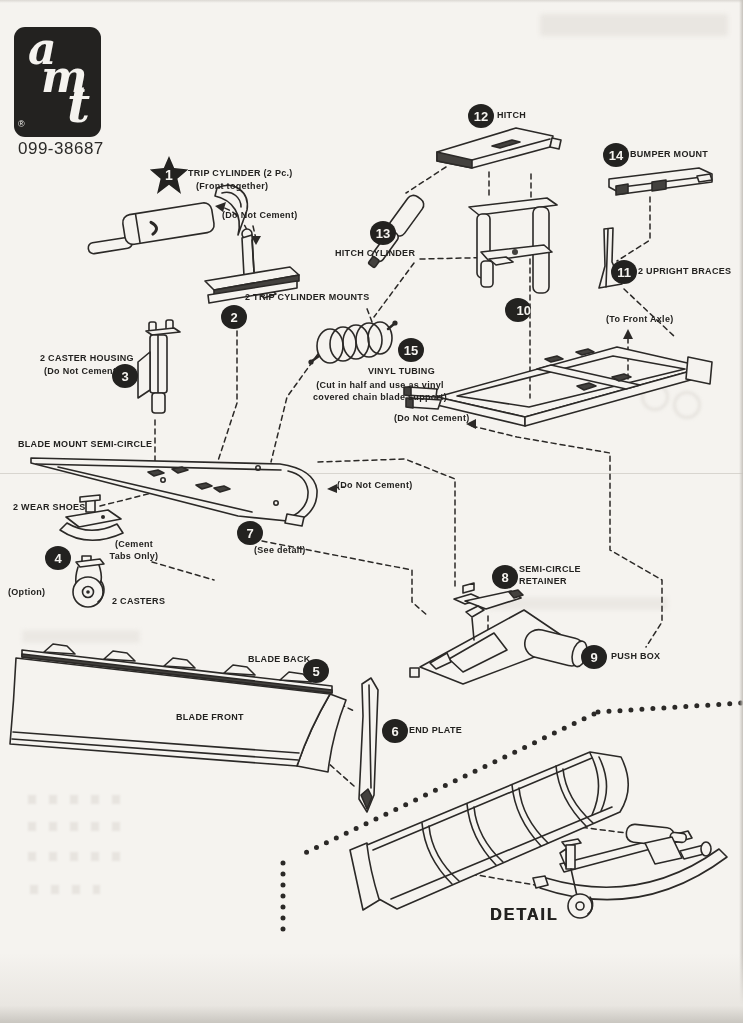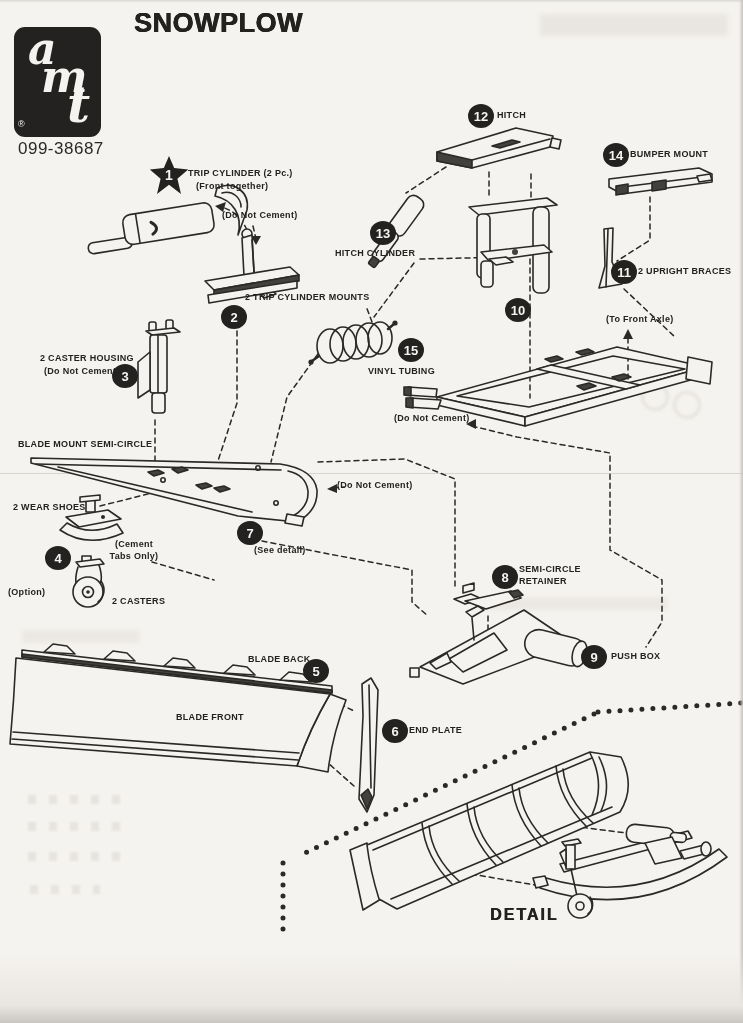--- a/index.html
+++ b/index.html
@@ -312,21 +312,20 @@
     </g>
   </svg>
 
   <div class="logo">
     <span class="la">a</span>
     <span class="lm">m</span>
     <span class="lt">t</span>
     <span class="reg">®</span>
   </div>
   <div class="kitnum">099-38687</div>
-  <div class="title">SNOWPLOW</div>
 
   <div class="co star" style="left:149px;top:156px;">
       <span>1</span>
     </div>
   <div class="co" style="left:221px;top:305px;">
       <span>2</span>
     </div>
   <div class="co" style="left:112px;top:364px;">
       <span>3</span>
     </div>
@@ -341,21 +340,21 @@
     </div>
   <div class="co" style="left:237px;top:521px;">
       <span>7</span>
     </div>
   <div class="co" style="left:492px;top:565px;">
       <span>8</span>
     </div>
   <div class="co" style="left:581px;top:645px;">
       <span>9</span>
     </div>
-  <div class="co" style="left:505px;top:298px;">
+  <div class="co" style="left:505px;top:298px;justify-content:flex-end;">
       <span>10</span>
     </div>
   <div class="co" style="left:611px;top:260px;">
       <span>11</span>
     </div>
   <div class="co" style="left:468px;top:104px;">
       <span>12</span>
     </div>
   <div class="co" style="left:370px;top:221px;align-items:center;">
       <span>13</span>
@@ -370,20 +369,21 @@
   <div class="lbl" style="left:188px;top:168px;">TRIP CYLINDER (2 Pc.)</div>
   <div class="lbl" style="left:196px;top:181px;">(Front together)</div>
   <div class="lbl" style="left:222px;top:210px;">(Do Not Cement)</div>
   <div class="lbl" style="left:245px;top:292px;">2 TRIP CYLINDER MOUNTS</div>
   <div class="lbl" style="left:497px;top:110px;">HITCH</div>
   <div class="lbl" style="left:335px;top:248px;">HITCH CYLINDER</div>
   <div class="lbl" style="left:630px;top:149px;">BUMPER MOUNT</div>
   <div class="lbl" style="left:638px;top:266px;">2 UPRIGHT BRACES</div>
   <div class="lbl" style="left:565px;top:314px;padding-left:41px;">(To Front Axle)</div>
   <div class="lbl" style="left:368px;top:366px;">VINYL TUBING</div>
+  <div class="lbl wrap" style="left:310px;top:380px;width:140px;text-align:center;">(Cut in half and use as vinyl covered chain blade support)</div>
   <div class="lbl" style="left:394px;top:413px;">(Do Not Cement)</div>
   <div class="lbl" style="left:40px;top:353px;">2 CASTER HOUSING</div>
   <div class="lbl" style="left:44px;top:366px;">(Do Not Cement)</div>
   <div class="lbl" style="left:18px;top:439px;">BLADE MOUNT SEMI-CIRCLE</div>
   <div class="lbl" style="left:337px;top:480px;">(Do Not Cement)</div>
   <div class="lbl" style="left:13px;top:502px;">2 WEAR SHOES</div>
   <div class="lbl" style="left:254px;top:545px;">(See detail)</div>
   <div class="lbl" style="left:8px;top:551px;margin-top:36px;">(Option)</div>
   <div class="lbl wrap" style="left:104px;top:539px;width:60px;text-align:center;">(Cement Tabs Only)</div>
   <div class="lbl" style="left:112px;top:596px;">2 CASTERS</div>

